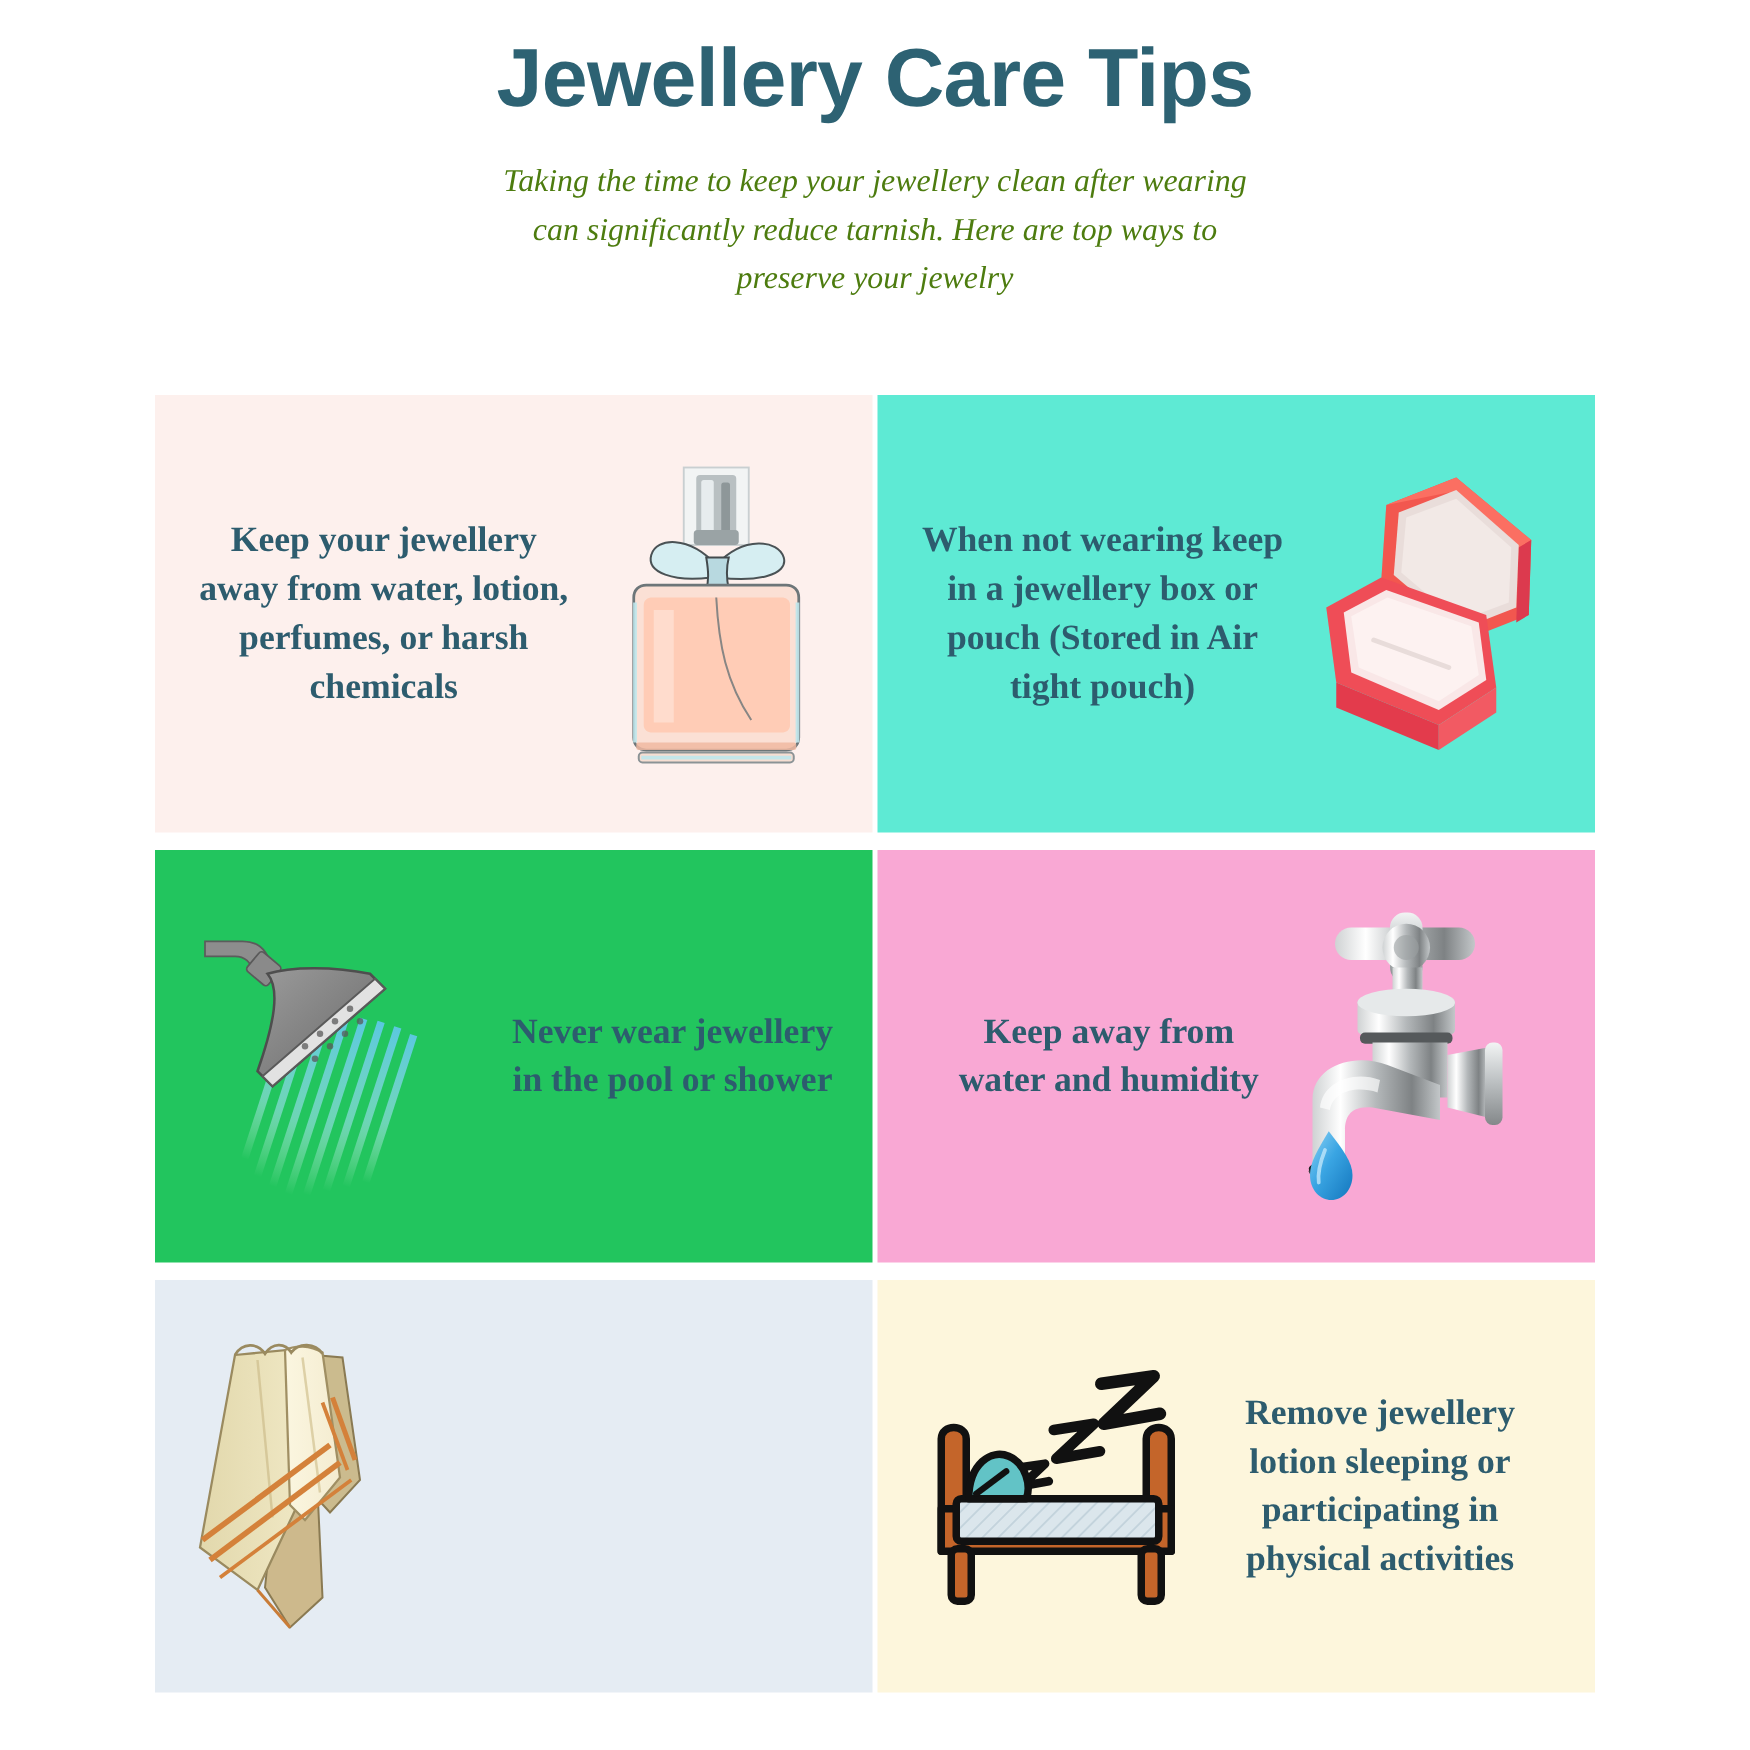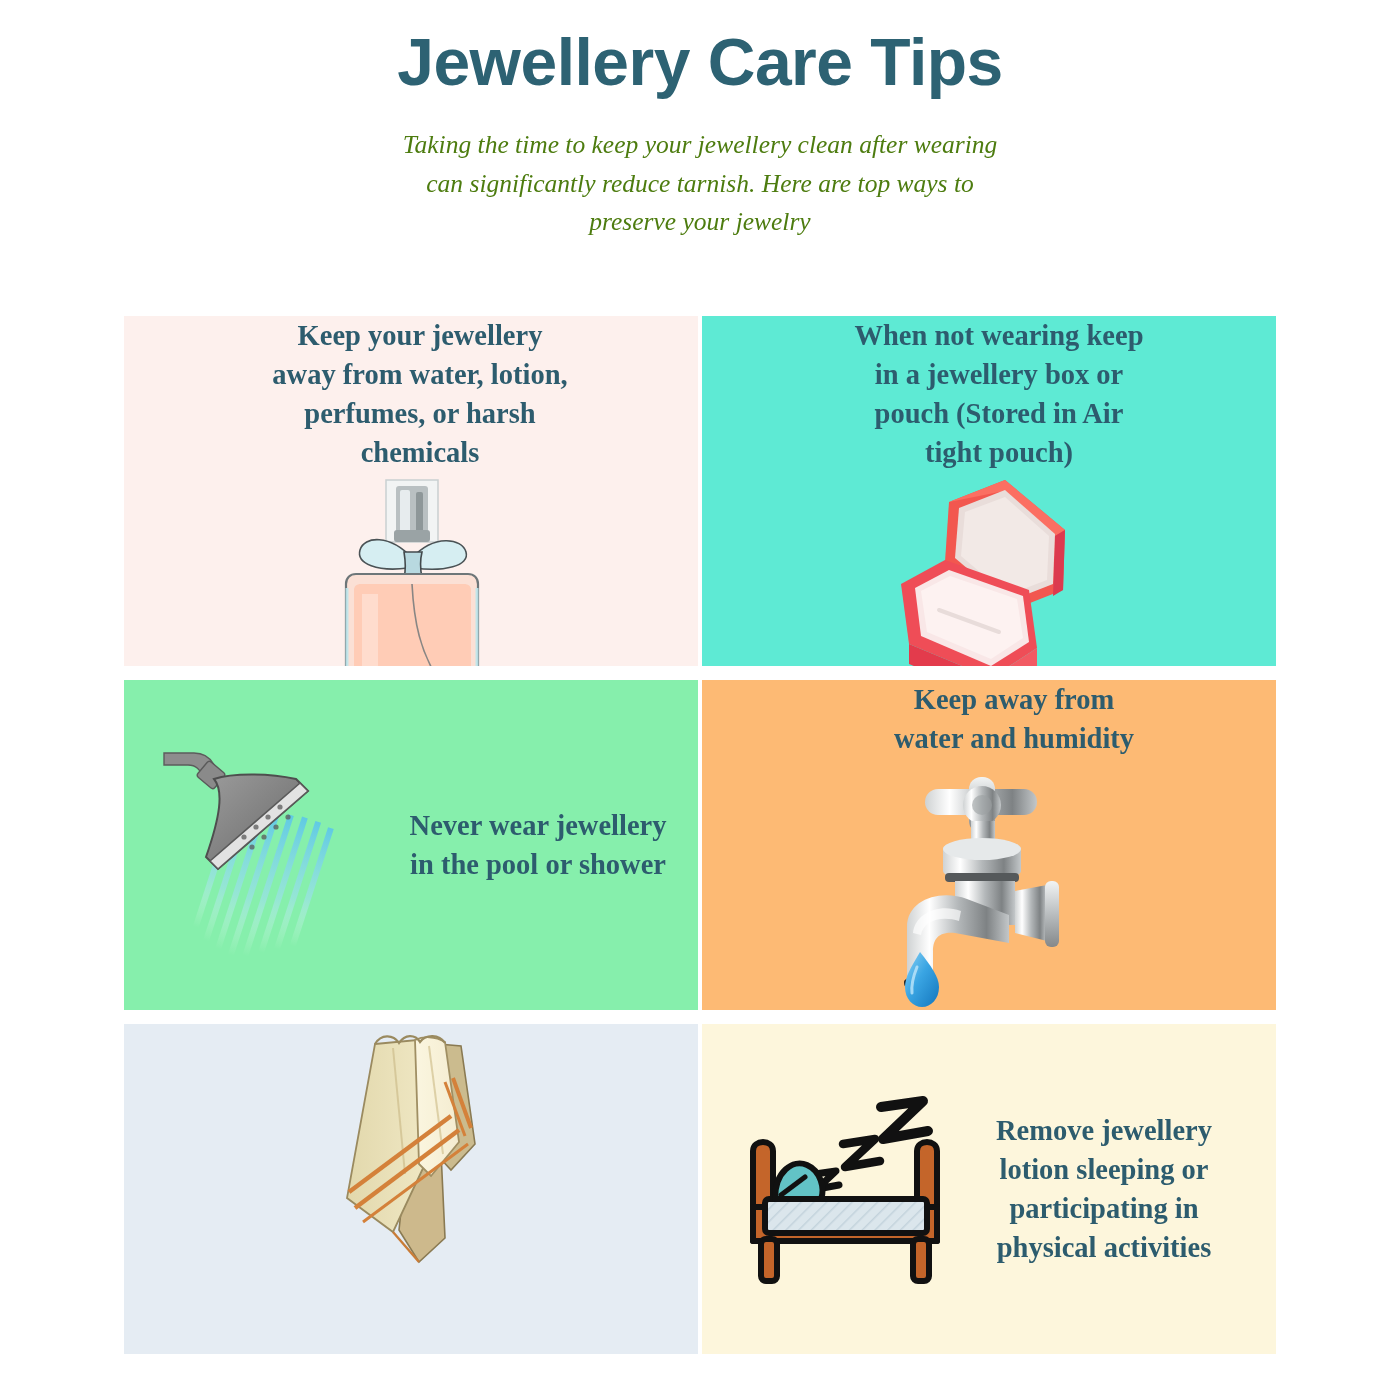--- a/index.html
+++ b/index.html
@@ -61,21 +61,21 @@
     row-gap: 14px;
   }
 
   .card {
     position: relative;
     display: flex;
     align-items: center;
     overflow: hidden;
   }
 
-  .card.text-left  { flex-direction: column; }
+  .card.text-left  { flex-direction: row; }
   .card.text-right { flex-direction: row-reverse; }
 
   .card-text {
     flex: 1 1 auto;
     font-family: "Liberation Serif", "DejaVu Serif", serif;
     font-weight: bold;
     font-size: 28.5px;
     line-height: 1.37;
     color: #2d5c6e;
     text-align: center;
@@ -170,21 +170,21 @@
           <path d="M104 206 L150 176 L150 196 L104 226 Z" fill="#f25a63"></path>
 
           <path d="M28 116 L62 98 L136 124 L142 170 L104 194 L34 164 Z" fill="#f9e7e7"></path>
           <path d="M34 119 L63 104 L130 127 L136 166 L104 187 L40 160 Z" fill="#fdf2f1"></path>
 
           <path d="M52 138 L112 160" stroke="#e8dcda" stroke-width="4" stroke-linecap="round" fill="none"></path>
         </svg>
       </div>
     </div>
 
-    <div class="card card3 text-right" style="background:#86efac;">
+    <div class="card card3 text-right" style="background:#22c55e;">
       <div class="card-text">Never wear jewellery in the pool or shower</div>
       <div class="card-art">
         <svg width="225" height="225" viewBox="0 0 225 225">
           <defs>
             <linearGradient id="jet" x1="0" y1="0" x2="0" y2="1">
               <stop offset="0%" stop-color="#5ec8e6" stop-opacity="0.95"></stop>
               <stop offset="60%" stop-color="#9fdff0" stop-opacity="0.6"></stop>
               <stop offset="100%" stop-color="#ffffff" stop-opacity="0"></stop>
             </linearGradient>
             <linearGradient id="head" x1="0" y1="0" x2="1" y2="1">
@@ -218,21 +218,21 @@
               <circle cx="122" cy="74" r="2.6"></circle>
             <circle cx="94" cy="114" r="2.6"></circle>
               <circle cx="106" cy="104" r="2.6"></circle>
             <circle cx="118" cy="94" r="2.6"></circle>
               <circle cx="130" cy="84" r="2.6"></circle>
           </g>
         </svg>
       </div>
     </div>
 
-    <div class="card card4 text-left" style="background:#fdba74;">
+    <div class="card card4 text-left" style="background:#f9a8d4;">
       <div class="card-text">Keep away from water and humidity</div>
       <div class="card-art">
         <svg width="190" height="235" viewBox="0 0 190 235">
           <defs>
             <linearGradient id="chrome" x1="0" y1="0" x2="1" y2="0">
               <stop offset="0%" stop-color="#cfd2d3"></stop>
               <stop offset="22%" stop-color="#ffffff"></stop>
               <stop offset="50%" stop-color="#b4b8ba"></stop>
               <stop offset="78%" stop-color="#7e8284"></stop>
               <stop offset="100%" stop-color="#c3c7c9"></stop>

